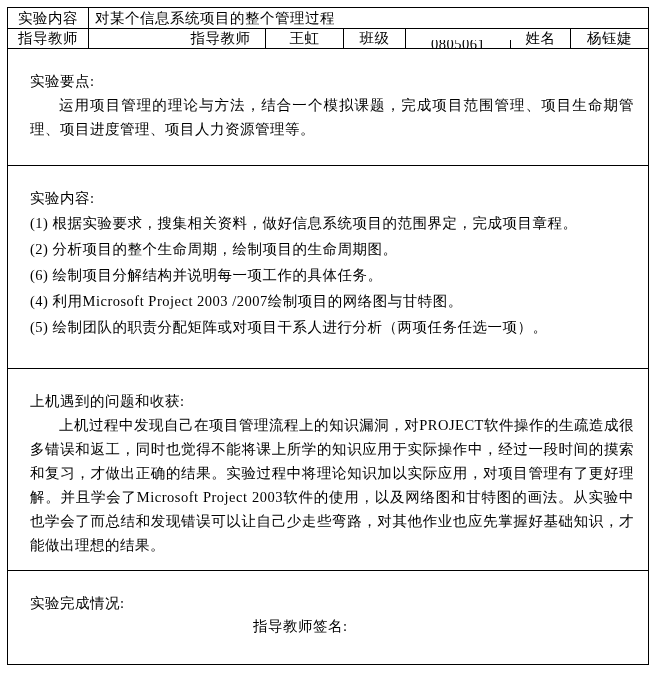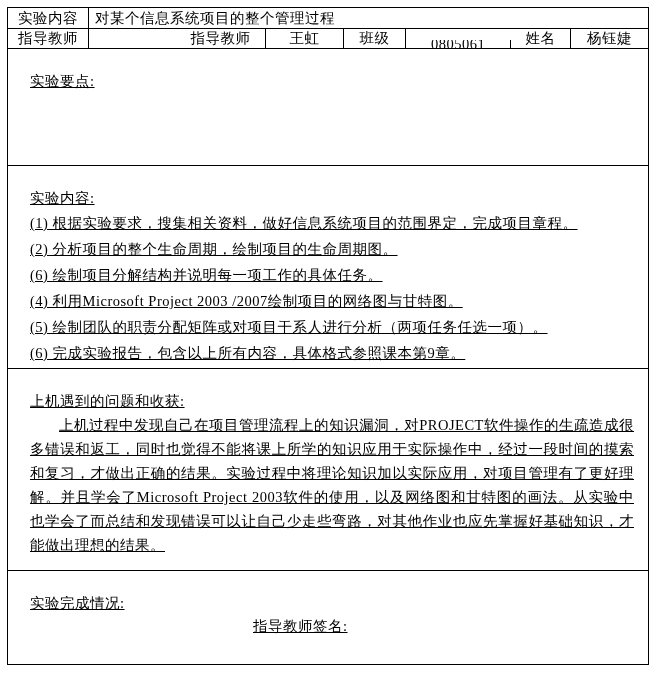--- a/index.html
+++ b/index.html
@@ -40,21 +40,20 @@
   .w-c4 { width: 78px; }
   .w-c5 { width: 62px; }
   .w-c6 { width: 105px; margin-top: 11px; }
   .w-c7 { width: 60px; }
   .w-c8 { flex: 1; }
   .section {
     border-bottom: 1px solid #000000;
     padding: 20px 14px 0 22px;
     flex-shrink: 0;
     overflow: hidden;
-    text-decoration: underline;
   }
   .sec-keypoints { height: 117px; }
   .sec-content  { height: 203px; }
   .sec-problems { height: 202px; }
   .sec-completion { flex: 1; border-bottom: none; }
   .sec-heading { line-height: 24px; }
   .par {
     text-indent: 2em;
     line-height: 24px;
     text-align: justify;
@@ -80,30 +79,30 @@
     <div class="cell w-c3">指导教师</div>
     <div class="cell w-c4">王虹</div>
     <div class="cell w-c5">班级</div>
     <div class="cell w-c6">0805061</div>
     <div class="cell w-c7">姓名</div>
     <div class="cell w-c8">杨钰婕</div>
   </div>
 
   <div class="section sec-keypoints">
     <div class="sec-heading">实验要点:</div>
+    <div class="par">运用项目管理的理论与方法，结合一个模拟课题，完成项目范围管理、项目生命期管理、项目进度管理、项目人力资源管理等。</div>
   </div>
 
   <div class="section sec-content">
     <div class="sec-heading">实验内容:</div>
     <div class="list-item">(1) 根据实验要求，搜集相关资料，做好信息系统项目的范围界定，完成项目章程。</div>
     <div class="list-item">(2) 分析项目的整个生命周期，绘制项目的生命周期图。</div>
     <div class="list-item">(6) 绘制项目分解结构并说明每一项工作的具体任务。</div>
     <div class="list-item">(4) 利用Microsoft Project 2003 /2007绘制项目的网络图与甘特图。</div>
     <div class="list-item">(5) 绘制团队的职责分配矩阵或对项目干系人进行分析（两项任务任选一项）。</div>
-    <div class="list-item">(6) 完成实验报告，包含以上所有内容，具体格式参照课本第9章。</div>
   </div>
 
   <div class="section sec-problems">
     <div class="sec-heading">上机遇到的问题和收获:</div>
     <div class="par">上机过程中发现自己在项目管理流程上的知识漏洞，对PROJECT软件操作的生疏造成很多错误和返工，同时也觉得不能将课上所学的知识应用于实际操作中，经过一段时间的摸索和复习，才做出正确的结果。实验过程中将理论知识加以实际应用，对项目管理有了更好理解。并且学会了Microsoft Project 2003软件的使用，以及网络图和甘特图的画法。从实验中也学会了而总结和发现错误可以让自己少走些弯路，对其他作业也应先掌握好基础知识，才能做出理想的结果。</div>
   </div>
 
   <div class="section sec-completion">
     <div class="sec-heading">实验完成情况:</div>
     <div class="sig-block">

